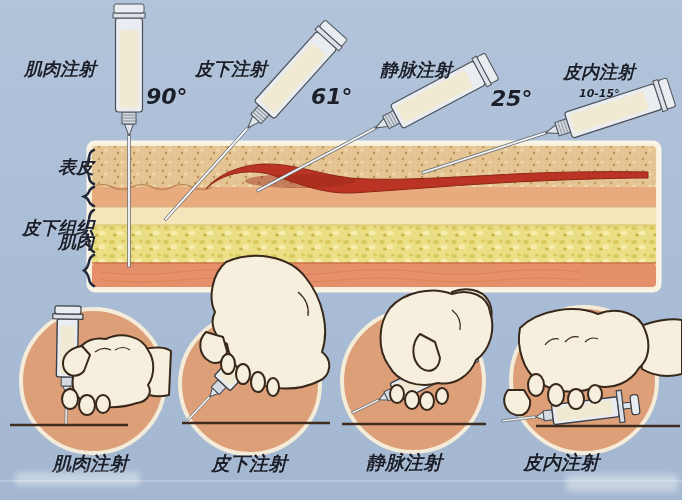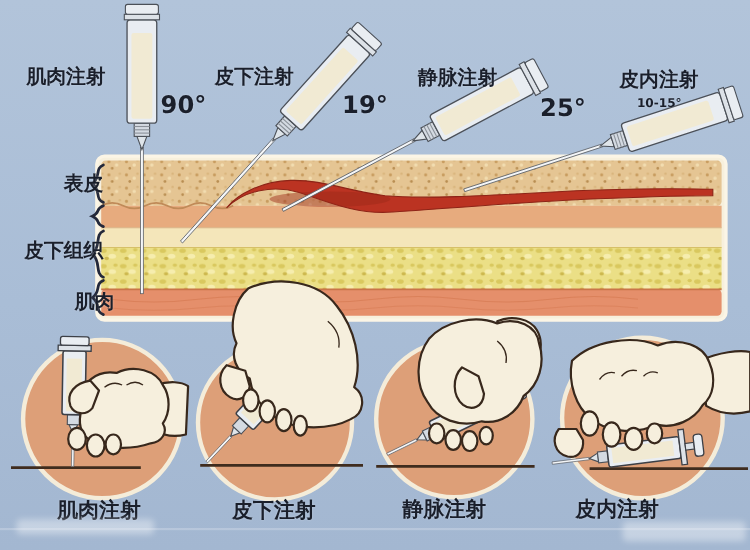--- a/index.html
+++ b/index.html
@@ -4,21 +4,21 @@
 <style>
   * { margin:0; padding:0; box-sizing:border-box; }
   body { font-family:"DejaVu Sans", sans-serif; }
   .scene {
     position:relative; width:682px; height:500px; overflow:hidden;
     background:linear-gradient(180deg,#b2c4da 0%,#a9bdd6 55%,#a3b7d1 100%);
   }
   .scene svg { position:absolute; left:0; top:0; }
   .lbl {
     position:absolute; color:#1a1f2b; font-weight:bold;
-    white-space:nowrap; text-shadow:0 0 2px rgba(255,255,255,0.35);
+    white-space:nowrap; text-shadow:0 0 2px rgba(255,255,255,0.35);font-style:italic;
   }
   .lbl.top    { font-size:18px; }
   .lbl.angle  { font-size:22px; }
   .lbl.layer  { left:0; width:94px; text-align:right; font-size:18px; }
   .lbl.bottom { font-size:19px; }
   .wm {
     position:absolute; background:rgba(255,255,255,0.38);
     filter:blur(3px); border-radius:4px;
   }
   .edge-line {
@@ -200,31 +200,31 @@
         <ellipse cx="595" cy="394" rx="7" ry="9"></ellipse>
         <path d="M 545,345 q 6,-8 14,-6 M 565,342 q 6,-7 14,-5 M 585,342 q 6,-6 13,-3" fill="none" stroke-width="1.2"></path>
       </g>
     </g>
   </svg>
 
   <div class="lbl top" style="left:24px;  top:57px;">肌肉注射</div>
   <div class="lbl angle" style="left:146px; top:84px;">90°</div>
 
   <div class="lbl top" style="left:195px; top:57px;">皮下注射</div>
-  <div class="lbl angle" style="left:311px; top:84px;">19°</div>
+  <div class="lbl angle" style="left:311px; top:84px;">61°</div>
 
   <div class="lbl top" style="left:380px; top:58px;">静脉注射</div>
   <div class="lbl angle" style="left:491px; top:86px;">25°</div>
 
   <div class="lbl top" style="left:563px; top:60px;">皮内注射</div>
   <div class="lbl angle" style="left:579px; top:87px; font-size:11px;">10-15°</div>
 
   <div class="lbl layer" style="top:155px;">表皮</div>
   <div class="lbl layer" style="top:216px;">皮下组织</div>
-  <div class="lbl layer" style="top:262px;margin-left:10px;">肌肉</div>
+  <div class="lbl layer" style="top:230px;">肌肉</div>
 
   <div class="lbl bottom" style="left:52px;  top:451px;">肌肉注射</div>
   <div class="lbl bottom" style="left:211px; top:451px;">皮下注射</div>
   <div class="lbl bottom" style="left:366px; top:450px;">静脉注射</div>
   <div class="lbl bottom" style="left:523px; top:450px;">皮内注射</div>
 
   <div class="edge-line"></div>
   <div class="wm" style="left:15px;  top:472px; width:125px; height:14px;"></div>
   <div class="wm" style="left:566px; top:474px; width:112px; height:18px;"></div>
 </div>

